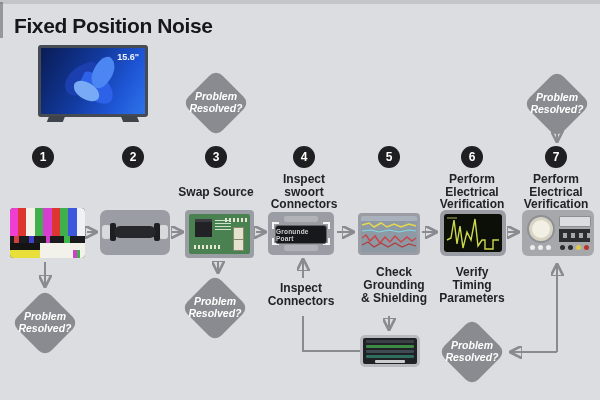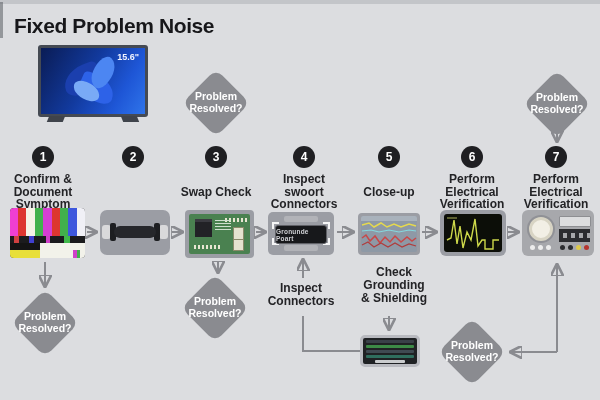--- a/index.html
+++ b/index.html
@@ -29,21 +29,21 @@
   .tv-foot.l{left:10px;} .tv-foot.r{right:10px;transform:skewX(22deg);}
 
   
   .step{position:absolute;top:146px;width:90px;display:flex;flex-direction:column;align-items:center;}
   .stepnum{width:22px;height:22px;border-radius:50%;background:#1f1f22;color:#fff;
     font-size:12px;font-weight:700;display:flex;align-items:center;justify-content:center;}
   .steplabel{margin-top:3px;height:42px;display:flex;align-items:center;justify-content:center;
     text-align:center;font-size:12px;font-weight:700;line-height:1.07;white-space:pre-line;color:#232326;}
 
   
-  .diamond{position:absolute;width:48px;height:48px;}
+  .diamond{position:absolute;width:48px;height:48px;font-style:italic;}
   .diamond::before{content:"";position:absolute;inset:0;background:#8a8b90;border-radius:9px;transform:rotate(45deg);}
   .dtext{position:absolute;left:-14px;right:-14px;top:0;bottom:0;display:flex;align-items:center;justify-content:center;
     text-align:center;color:#fff;font-size:10.5px;font-weight:700;line-height:1.12;white-space:pre-line;}
 
   
   .sublabel{position:absolute;width:84px;text-align:center;font-size:12px;font-weight:700;line-height:1.1;white-space:pre-line;color:#232326;}
 
   
   .imgbox{position:absolute;background:#9b9da4;border-radius:5px;overflow:hidden;}
 
@@ -115,21 +115,21 @@
   svg.overlay path{stroke:#8a8b90;stroke-width:2;fill:none;}
   svg.mini{position:absolute;}
 </style>
 </head>
 <body>
 
 <div id="canvas">
   <div class="edge-top"></div>
   <div class="edge-left"></div>
 
-  <div class="title">Fixed Problem Noise</div>
+  <div class="title">Fixed Position Noise</div>
 
   <div class="tv">
     <div class="tv-screen">
       <div class="petal p1"></div>
       <div class="petal p2"></div>
       <div class="petal p3"></div>
       <div class="petal p4"></div>
       <div class="tv-size">15.6"</div>
     </div>
     <div class="tv-foot l"></div>
@@ -153,40 +153,36 @@
     <path d="M557,134 V140" marker-end="url(#ar)"></path>
     <path d="M303,278 V261" marker-end="url(#ar)"></path>
     <path d="M360,351 H303 V316"></path>
     <path d="M389,316 V328" marker-end="url(#ar)"></path>
     <path d="M557,352 V266" marker-end="url(#ar)"></path>
     <path d="M557,352 H512" marker-end="url(#ar)"></path>
   </svg>
 
   <div class="step" style="left:-2px">
     <div class="stepnum">1</div>
-    <div class="steplabel">Confirm &amp;
-Document
-Symptom</div>
   </div>
   <div class="step" style="left:88px">
     <div class="stepnum">2</div>
   </div>
   <div class="step" style="left:171px">
     <div class="stepnum">3</div>
-    <div class="steplabel">Swap Check</div>
+    <div class="steplabel">Swap Source</div>
   </div>
   <div class="step" style="left:259px">
     <div class="stepnum">4</div>
     <div class="steplabel">Inspect
 swoort
 Connectors</div>
   </div>
   <div class="step" style="left:344px">
     <div class="stepnum">5</div>
-    <div class="steplabel">Close-up</div>
   </div>
   <div class="step" style="left:427px">
     <div class="stepnum">6</div>
     <div class="steplabel">Perform
 Electrical
 Verification</div>
   </div>
   <div class="step" style="left:511px">
     <div class="stepnum">7</div>
     <div class="steplabel">Perform
@@ -213,20 +209,23 @@
   <div class="diamond" style="left:448px;top:328px">
     <div class="dtext">Problem
 Resolved?</div>
   </div>
 
   <div class="sublabel" style="left:259px;top:282px">Inspect
 Connectors</div>
   <div class="sublabel" style="left:352px;top:266px">Check
 Grounding
 &amp; Shielding</div>
+  <div class="sublabel" style="left:430px;top:266px">Verify
+Timing
+Parameters</div>
 
   <div class="imgbox colorbars">
     <div class="cb-bars"></div>
     <div class="cb-strip"></div>
     <div class="cb-b1"></div>
     <div class="cb-b2"></div>
   </div>
 
   <div class="imgbox cablebox">
     <div class="cable-tip l"></div>

